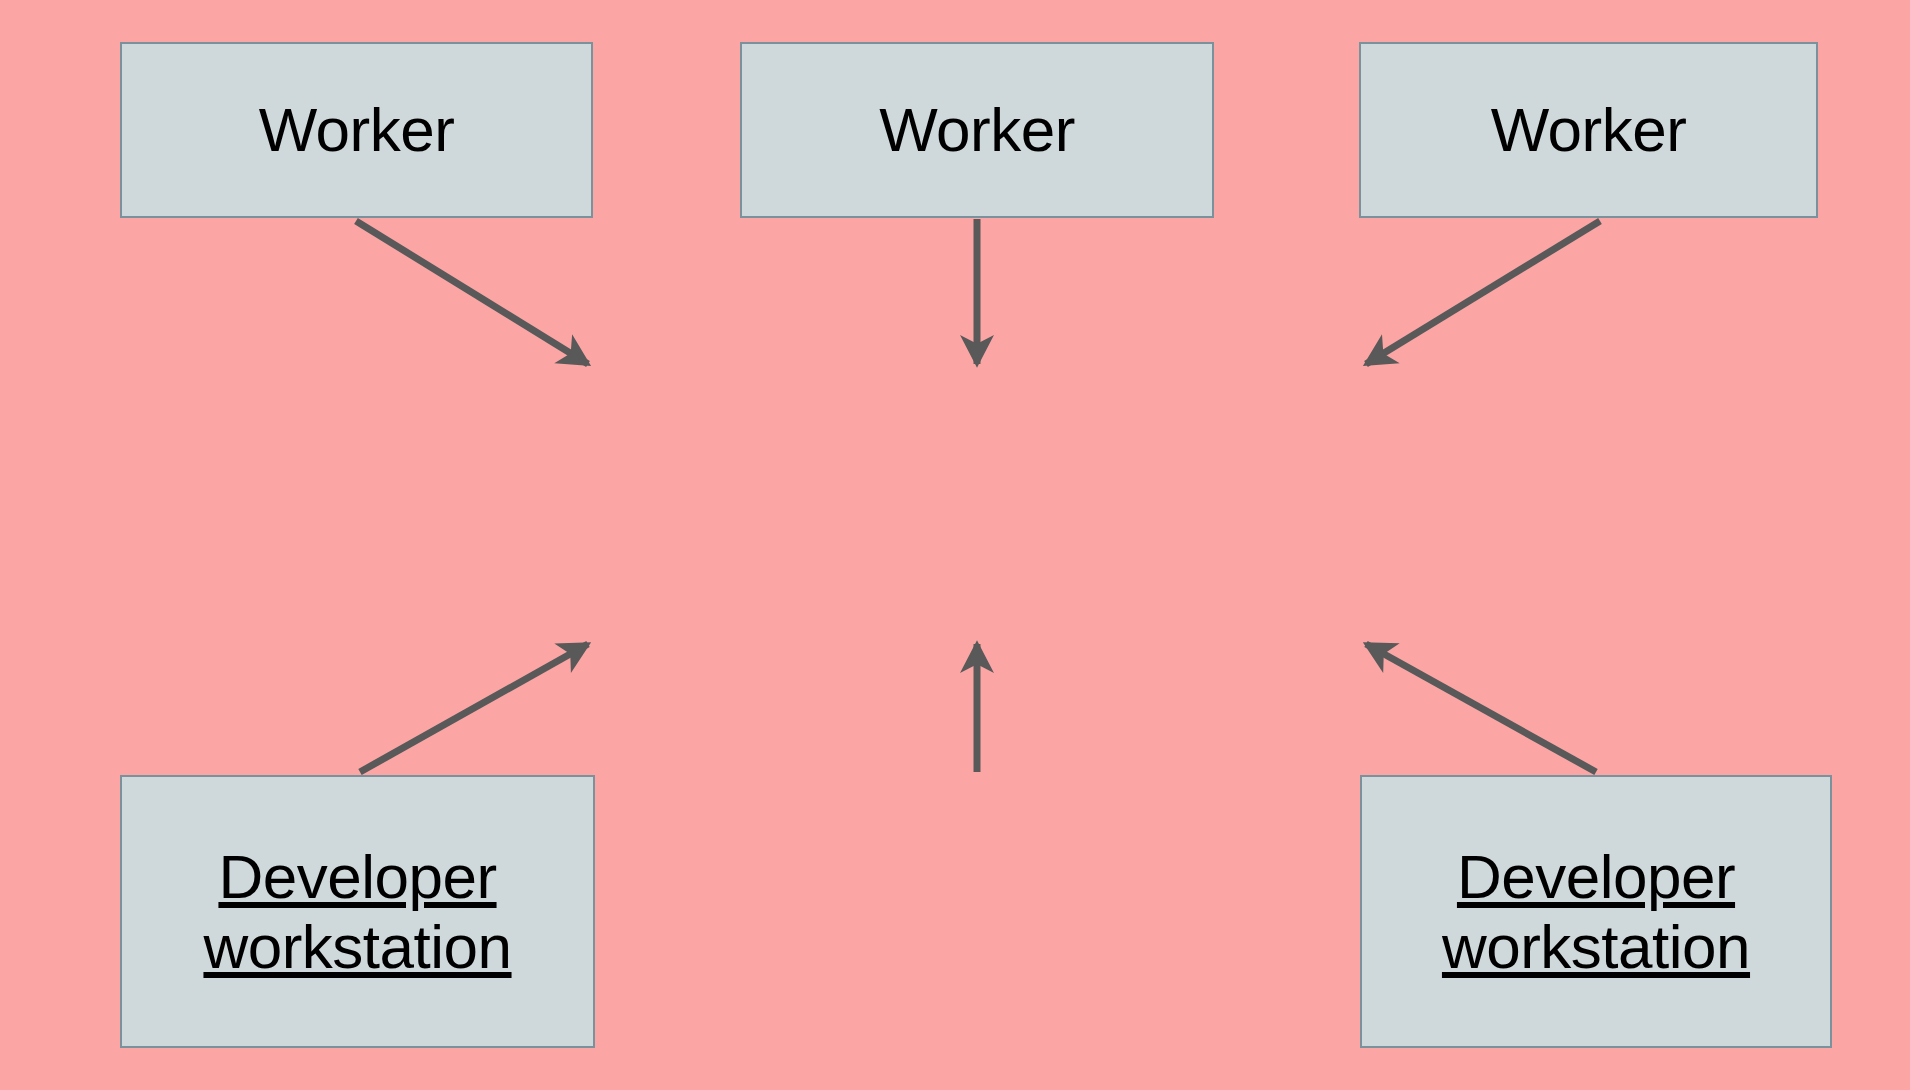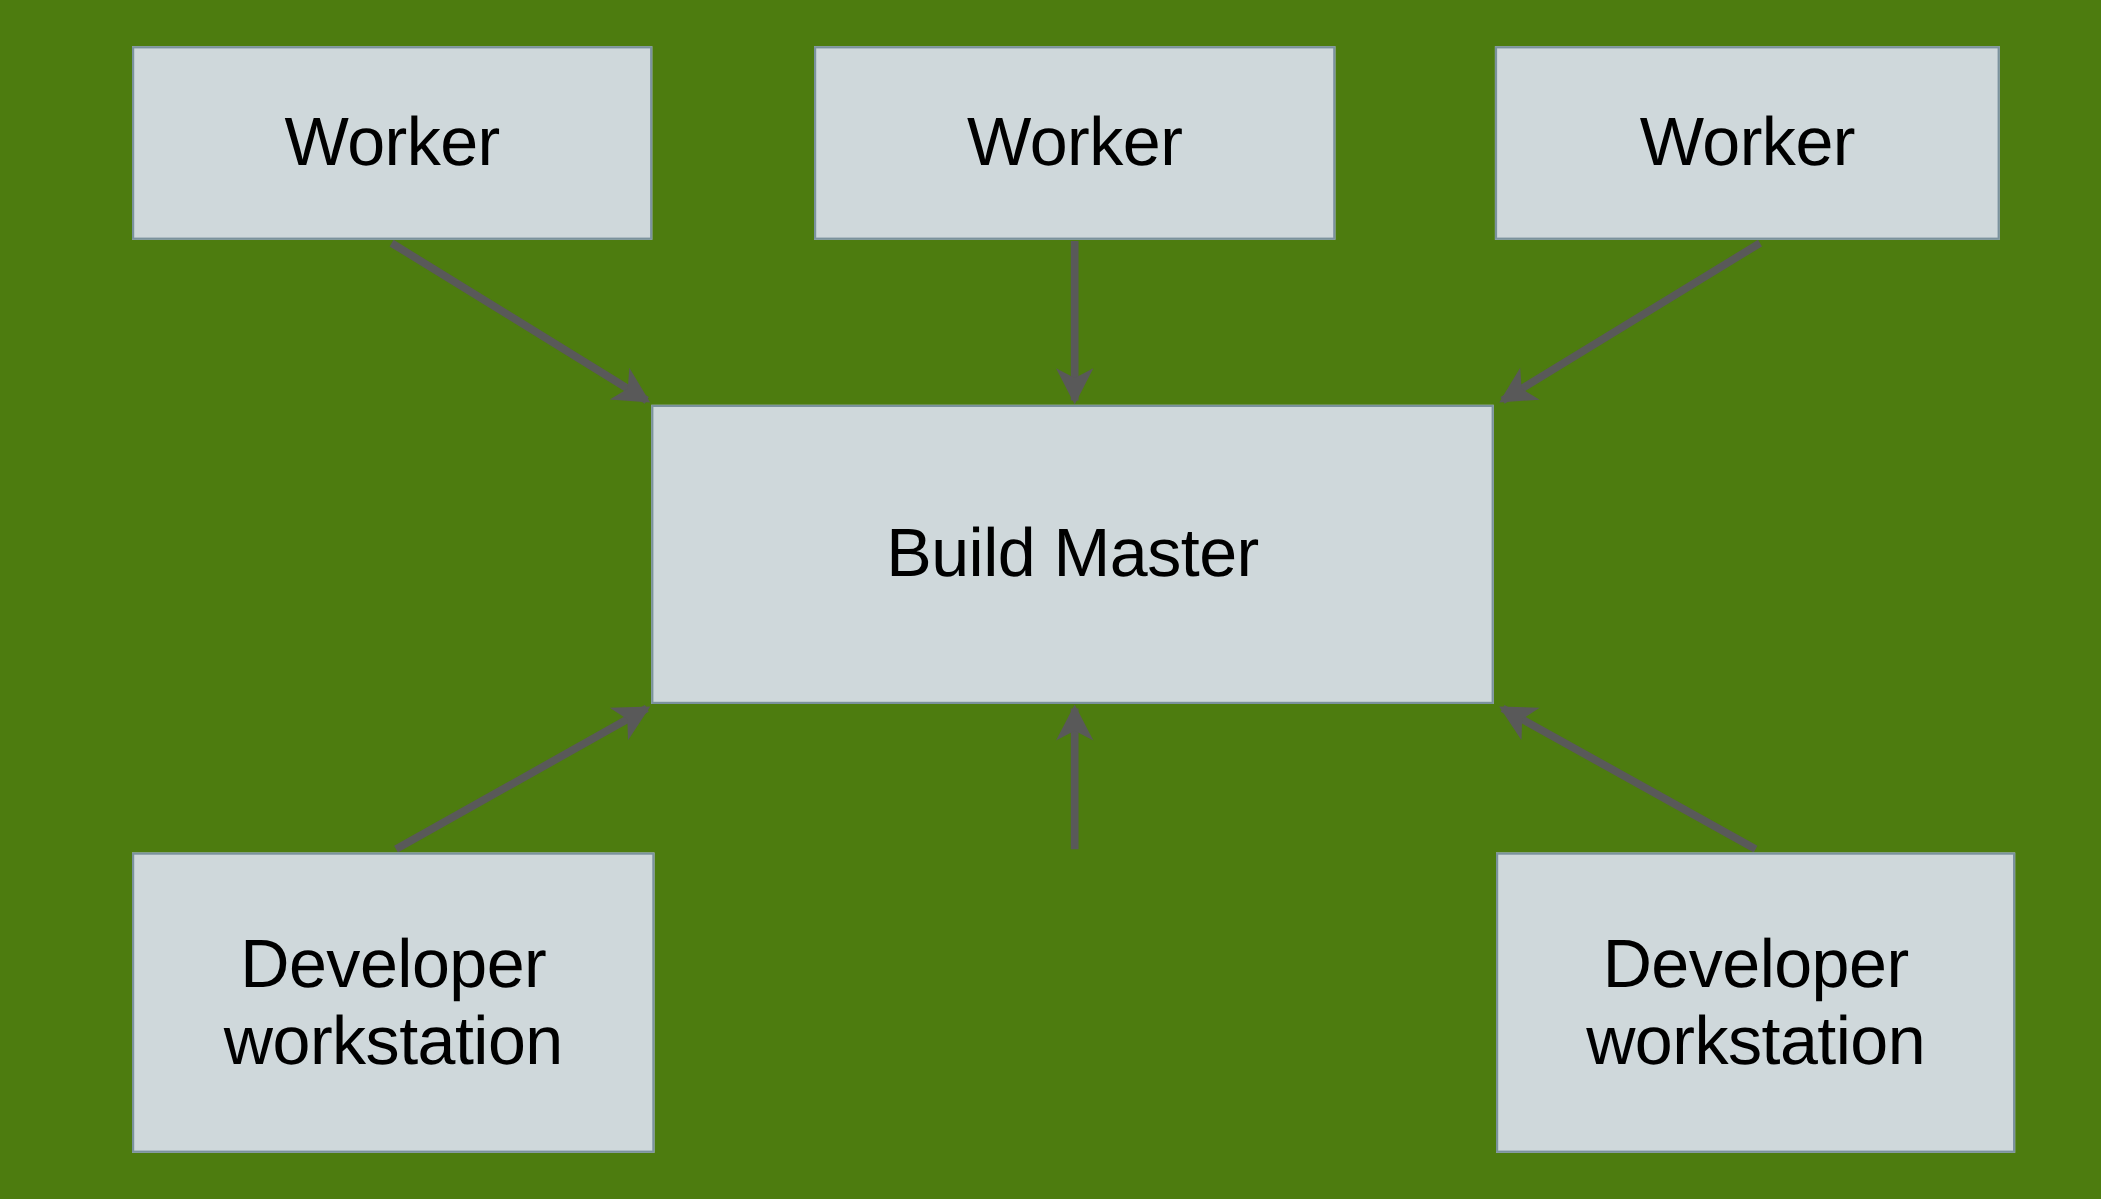--- a/index.html
+++ b/index.html
@@ -8,21 +8,21 @@
     padding: 0;
     background: #ffffff;
   }
   body {
     font-family: "Liberation Sans", sans-serif;
   }
   #diagram-canvas {
     position: relative;
     width: 1910px;
     height: 1090px;
-    background: #4d7c0f;
+    background: #fca5a5;
     overflow: hidden;
   }
   #edge-layer {
     position: absolute;
     left: 0;
     top: 0;
     width: 1910px;
     height: 1090px;
     pointer-events: none;
   }
@@ -41,20 +41,21 @@
     color: #000000;
     font-size: 62px;
     font-weight: 400;
     line-height: 1.18;
     letter-spacing: -0.5px;
     white-space: pre-line;
     padding: 0 10px;
   }
   .node-label.two-line {
     line-height: 1.12;
+    text-decoration: underline;
   }
 </style>
 </head>
 <body>
 
 <div id="diagram-canvas">
 
   <svg id="edge-layer" viewBox="0 0 1910 1090" width="1910" height="1090">
     <defs>
       <marker id="arrowhead" viewBox="0 0 12 12" refX="10.2" refY="6" markerWidth="5.2" markerHeight="5.2" orient="auto-start-reverse" markerUnits="strokeWidth">
@@ -92,23 +93,20 @@
   </div>
 
   <div class="node" style="left:740px; top:42px; width:474px; height:176px;">
     <span class="node-label">Worker</span>
   </div>
 
   <div class="node" style="left:1359px; top:42px; width:459px; height:176px;">
     <span class="node-label">Worker</span>
   </div>
 
-  <div class="node" style="left:592px; top:368px; width:766px; height:272px;">
-    <span class="node-label">Build Master</span>
-  </div>
 
   <div class="node" style="left:120px; top:775px; width:475px; height:273px;">
     <span class="node-label two-line">Developer
 workstation</span>
   </div>
 
 
   <div class="node" style="left:1360px; top:775px; width:472px; height:273px;">
     <span class="node-label two-line">Developer
 workstation</span>

